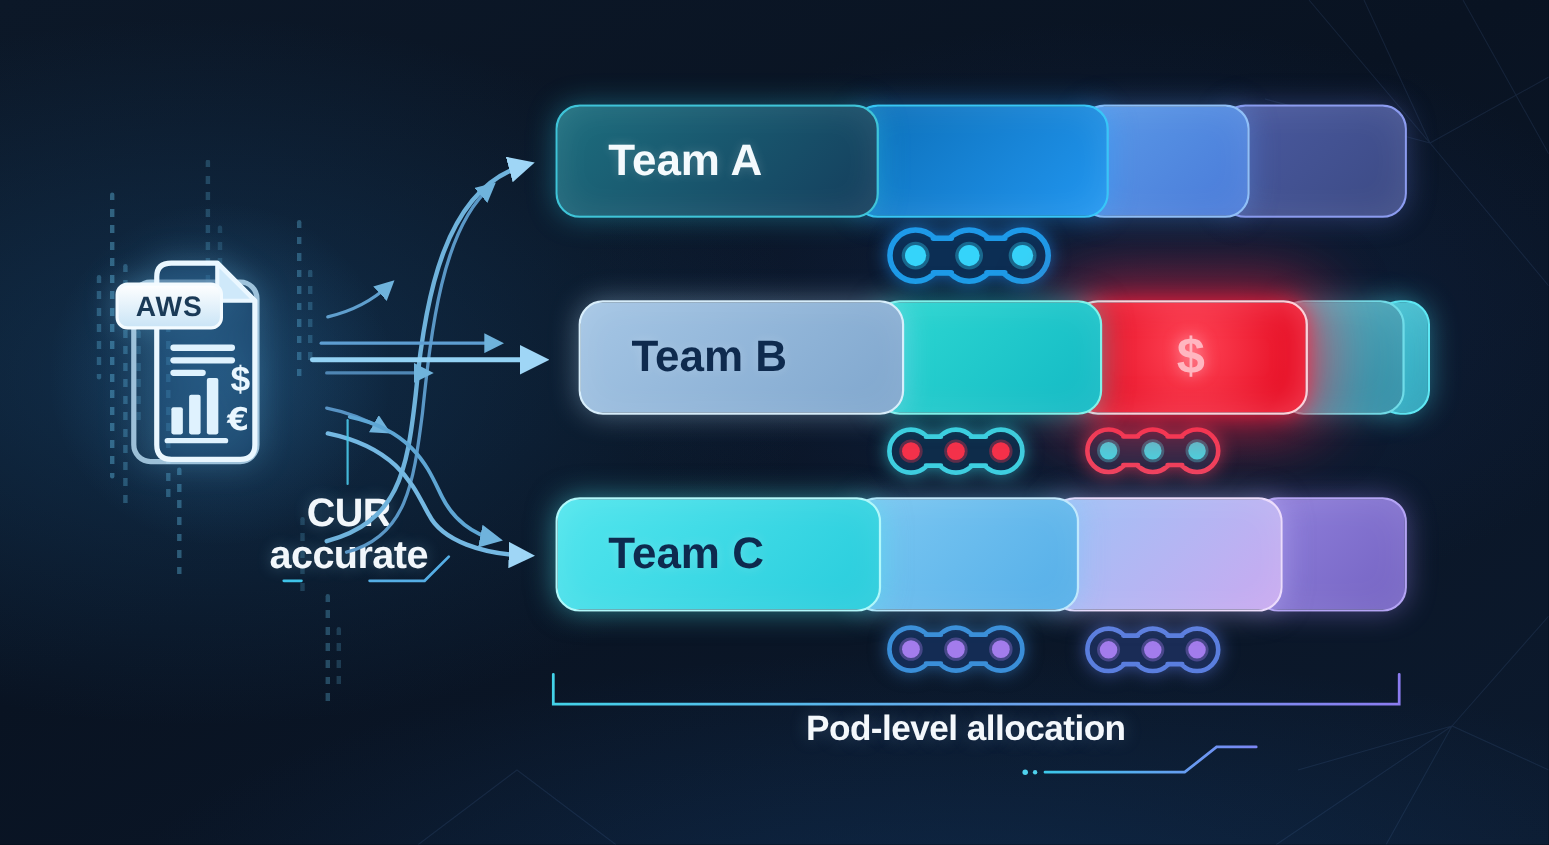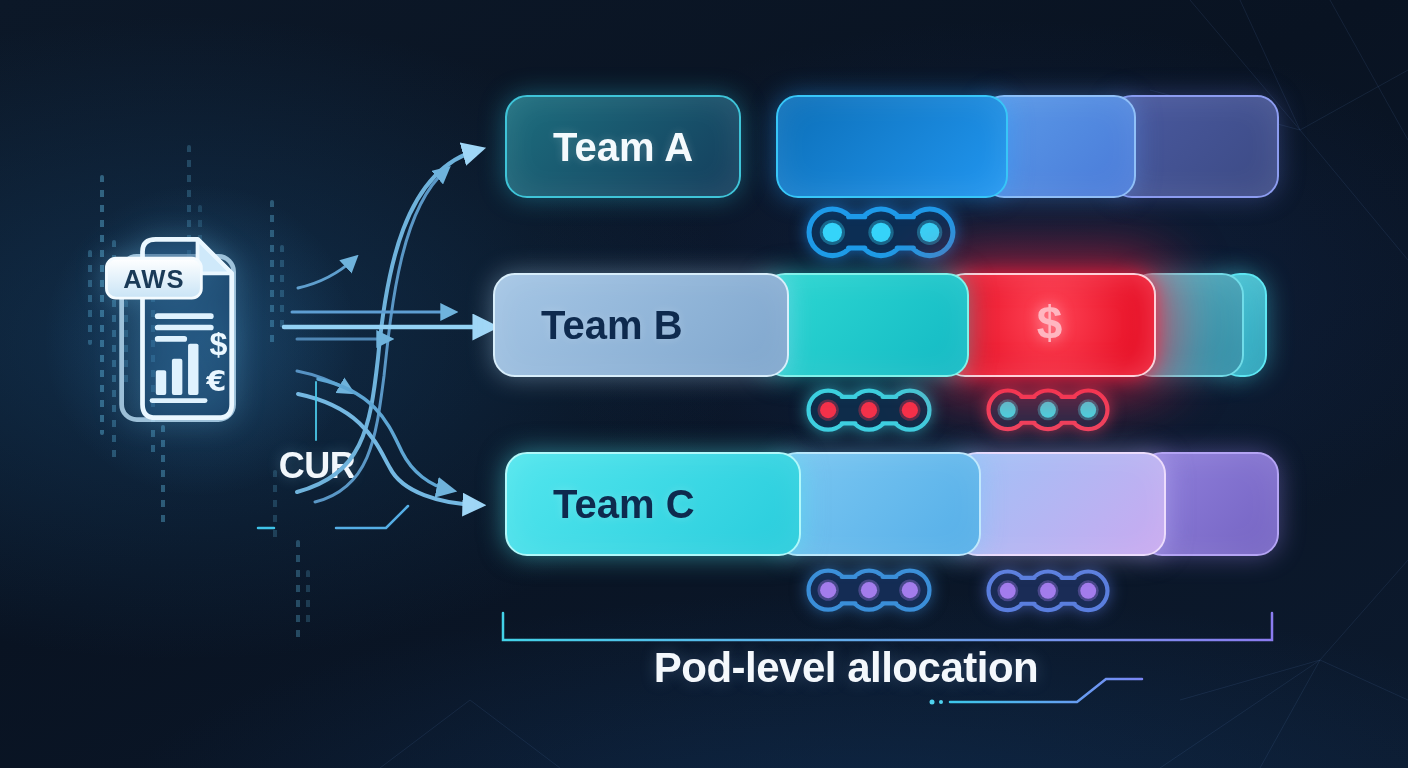--- a/index.html
+++ b/index.html
@@ -27,22 +27,22 @@
   .bar{position:absolute;}
   .seg{position:absolute;top:0;height:100%;border-radius:22px;box-sizing:border-box;
     box-shadow:0 0 26px rgba(80,160,240,0.35);}
   .seg-inner-hl{box-shadow:inset 0 0 34px rgba(255,255,255,0.10);}
   .seg-label{position:absolute;left:46px;top:50%;transform:translateY(-50%);
     font-size:40px;font-weight:bold;letter-spacing:0px;white-space:nowrap;
     text-shadow:0 0 10px rgba(255,255,255,0.18);}
   .seg-symbol{position:absolute;left:50%;top:50%;transform:translate(-50%,-53%);
     font-size:46px;font-weight:bold;text-shadow:0 0 14px rgba(255,200,210,0.6);}
   .pod-chain{position:absolute;}
-  .footer-label{position:absolute;left:526px;top:644px;width:640px;text-align:center;
-    color:#f4f8fc;font-size:42px;font-weight:bold;letter-spacing:-0.5px;
+  .footer-label{position:absolute;left:558px;top:644px;width:640px;text-align:center;
+    color:#f4f8fc;font-size:32px;font-weight:bold;letter-spacing:-0.5px;
     text-shadow:0 0 16px rgba(150,200,255,0.25);}
 </style>
 </head>
 <body>
 
 <div id="stage">
 
   <svg id="plexus" width="1408" height="768">
     <g stroke="#6a90d8" stroke-width="1" fill="none" opacity="0.12">
       <path d="M1190,0 L1300,130 L1408,70 M1300,130 L1408,260 M1300,130 L1240,0 M1300,130 L1150,90 M1330,0 L1408,140"></path>
@@ -91,20 +91,21 @@
       <rect x="77" y="140" width="11" height="38" rx="2"></rect>
       <rect x="94" y="124" width="11" height="54" rx="2"></rect>
     </g>
     <line x1="56" y1="184" x2="112" y2="184" stroke="#dff2fe" stroke-width="5" stroke-linecap="round"></line>
     <text x="126" y="136" text-anchor="middle" font-family="Liberation Sans, sans-serif" font-size="34" font-weight="bold" fill="#eaf7ff">$</text>
     <text x="124" y="174" text-anchor="middle" font-family="DejaVu Sans, sans-serif" font-size="30" font-weight="bold" fill="#eaf7ff">€</text>
   </svg>
 
   <div class="cur-caption">
     <div>CUR</div>
+    <div>accurate</div>
   </div>
 
   <svg id="flow" width="1408" height="768">
     <defs>
       <marker id="mMid" markerWidth="6" markerHeight="6" viewBox="0 0 10 10" refX="6.5" refY="5" orient="auto">
         <path d="M0,0 L10,5 L0,10 z" fill="#6fb3dc"></path>
       </marker>
       <marker id="mBright" markerWidth="6" markerHeight="6" viewBox="0 0 10 10" refX="6.5" refY="5" orient="auto">
         <path d="M0,0 L10,5 L0,10 z" fill="#9fd6f6"></path>
       </marker>
@@ -132,21 +133,21 @@
       <path d="M 336,528 H 386 L 408,506" stroke="#55aee5" stroke-width="2.5"></path>
       <path d="M 503,613 V 640 H 1272 V 613" stroke="url(#gBr)" stroke-width="2.5"></path>
       <path d="M 950,702 H 1077 L 1106,679 H 1142" stroke="url(#gPod)" stroke-width="2.5"></path>
     </g>
     <circle cx="932" cy="702" r="2.5" fill="#4fd2ee"></circle>
     <circle cx="941" cy="702" r="2" fill="#4fd2ee"></circle>
   </svg>
 
   <div id="bars">
       <div class="bar" style="left: 505px; width: 774px; top: 95px; height: 103px;">
-        <div class="seg seg-inner-hl" style="left: 0px; width: 236px; z-index: 10; border: 2.5px solid rgb(63, 196, 216); background: linear-gradient(135deg, rgb(29, 110, 126) 0%, rgb(20, 61, 92) 100%); box-shadow: rgba(45, 190, 220, 0.4) 0px 0px 26px, rgba(255, 255, 255, 0.1) 0px 0px 34px inset;">
+        <div class="seg seg-inner-hl" style="left: 0px; width: 294px; z-index: 10; border: 2.5px solid rgb(63, 196, 216); background: linear-gradient(135deg, rgb(29, 110, 126) 0%, rgb(20, 61, 92) 100%); box-shadow: rgba(45, 190, 220, 0.4) 0px 0px 26px, rgba(255, 255, 255, 0.1) 0px 0px 34px inset;">
           <span class="seg-label" style="color: rgb(244, 250, 253);">Team A</span>
         </div>
         <div class="seg seg-inner-hl" style="left: 271px; width: 232px; z-index: 9; border: 2.5px solid rgb(56, 198, 248); background: linear-gradient(135deg, rgb(12, 111, 184) 0%, rgb(33, 150, 240) 100%); box-shadow: rgba(40, 160, 255, 0.45) 0px 0px 26px, rgba(255, 255, 255, 0.1) 0px 0px 34px inset;"></div>
         <div class="seg seg-inner-hl" style="left: 477px; width: 154px; z-index: 8; border: 2.5px solid rgb(144, 192, 248); background: linear-gradient(135deg, rgb(90, 154, 232) 0%, rgb(74, 122, 216) 100%); box-shadow: rgba(90, 150, 240, 0.4) 0px 0px 26px, rgba(255, 255, 255, 0.1) 0px 0px 34px inset;"></div>
         <div class="seg seg-inner-hl" style="left: 605px; width: 169px; z-index: 7; border: 2.5px solid rgb(140, 156, 240); background: linear-gradient(135deg, rgb(74, 90, 160) 0%, rgb(60, 74, 132) 100%); box-shadow: rgba(110, 130, 230, 0.35) 0px 0px 26px, rgba(255, 255, 255, 0.1) 0px 0px 34px inset;"></div>
       </div>
       <svg viewBox="0 0 148 52" width="150" height="52.70270270270271" class="pod-chain" style="left: 806px; top: 206px; filter: drop-shadow(rgba(30, 150, 255, 0.6) 0px 0px 8px);">
         <circle cx="26" cy="26" r="23" fill="#0c2e54" stroke="#1e9ae8" stroke-width="5"></circle>
         <circle cx="74" cy="26" r="23" fill="#0c2e54" stroke="#1e9ae8" stroke-width="5"></circle>
         <circle cx="122" cy="26" r="23" fill="#0c2e54" stroke="#1e9ae8" stroke-width="5"></circle>
@@ -155,21 +156,21 @@
         <line x1="90" x2="106" y1="10.5" y2="10.5" stroke="#1e9ae8" stroke-width="5" stroke-linecap="round"></line>
         <line x1="42" x2="58" y1="41.5" y2="41.5" stroke="#1e9ae8" stroke-width="5" stroke-linecap="round"></line>
         <line x1="90" x2="106" y1="41.5" y2="41.5" stroke="#1e9ae8" stroke-width="5" stroke-linecap="round"></line>
         <circle cx="26" cy="26" r="12.5" fill="#35d4fa" opacity="0.35"></circle>
         <circle cx="26" cy="26" r="9.5" fill="#35d4fa"></circle>
         <circle cx="74" cy="26" r="12.5" fill="#35d4fa" opacity="0.35"></circle>
         <circle cx="74" cy="26" r="9.5" fill="#35d4fa"></circle>
         <circle cx="122" cy="26" r="12.5" fill="#35d4fa" opacity="0.35"></circle>
         <circle cx="122" cy="26" r="9.5" fill="#35d4fa"></circle>
       </svg>
-      <div class="bar" style="left: 493px; width: 774px; top: 273px; height: 104px;">
+      <div class="bar" style="left: 526px; width: 774px; top: 273px; height: 104px;">
         <div class="seg seg-inner-hl" style="left: 0px; width: 296px; z-index: 10; border: 2.5px solid rgb(216, 238, 251); background: linear-gradient(135deg, rgb(165, 198, 229) 0%, rgb(127, 166, 205) 100%); box-shadow: rgba(180, 220, 250, 0.4) 0px 0px 26px, rgba(255, 255, 255, 0.1) 0px 0px 34px inset;">
           <span class="seg-label" style="color: rgb(14, 42, 78);">Team B</span>
         </div>
         <div class="seg seg-inner-hl" style="left: 270px; width: 206px; z-index: 9; border: 2.5px solid rgb(128, 242, 234); background: linear-gradient(135deg, rgb(46, 216, 210) 0%, rgb(19, 185, 196) 100%); box-shadow: rgba(40, 220, 215, 0.5) 0px 0px 26px, rgba(255, 255, 255, 0.1) 0px 0px 34px inset;"></div>
         <div class="seg seg-inner-hl" style="left: 450px; width: 213px; z-index: 8; border: 2.5px solid rgb(255, 208, 216); background: radial-gradient(circle at 50% 42%, rgb(255, 68, 86) 0%, rgb(232, 18, 40) 75%); box-shadow: rgba(255, 30, 60, 0.7) 0px 0px 60px 12px, rgba(255, 30, 60, 0.7) 0px 0px 18px, rgba(255, 120, 140, 0.45) 0px 0px 30px inset;">
           <span class="seg-symbol" style="color: rgb(255, 182, 192);">$</span>
         </div>
         <div class="seg seg-inner-hl" style="left: 637px; width: 114px; z-index: 7; border: 2.5px solid rgb(112, 220, 232); background: linear-gradient(135deg, rgb(88, 180, 196) 0%, rgb(46, 141, 166) 100%); box-shadow: rgba(70, 200, 220, 0.4) 0px 0px 26px, rgba(255, 255, 255, 0.1) 0px 0px 34px inset;"></div>
         <div class="seg seg-inner-hl" style="left: 725px; width: 49px; z-index: 6; border: 2.5px solid rgb(96, 232, 244); background: linear-gradient(135deg, rgb(76, 196, 212) 0%, rgb(42, 160, 184) 100%); box-shadow: rgba(70, 210, 230, 0.45) 0px 0px 26px, rgba(255, 255, 255, 0.1) 0px 0px 34px inset;"></div>
       </div>

